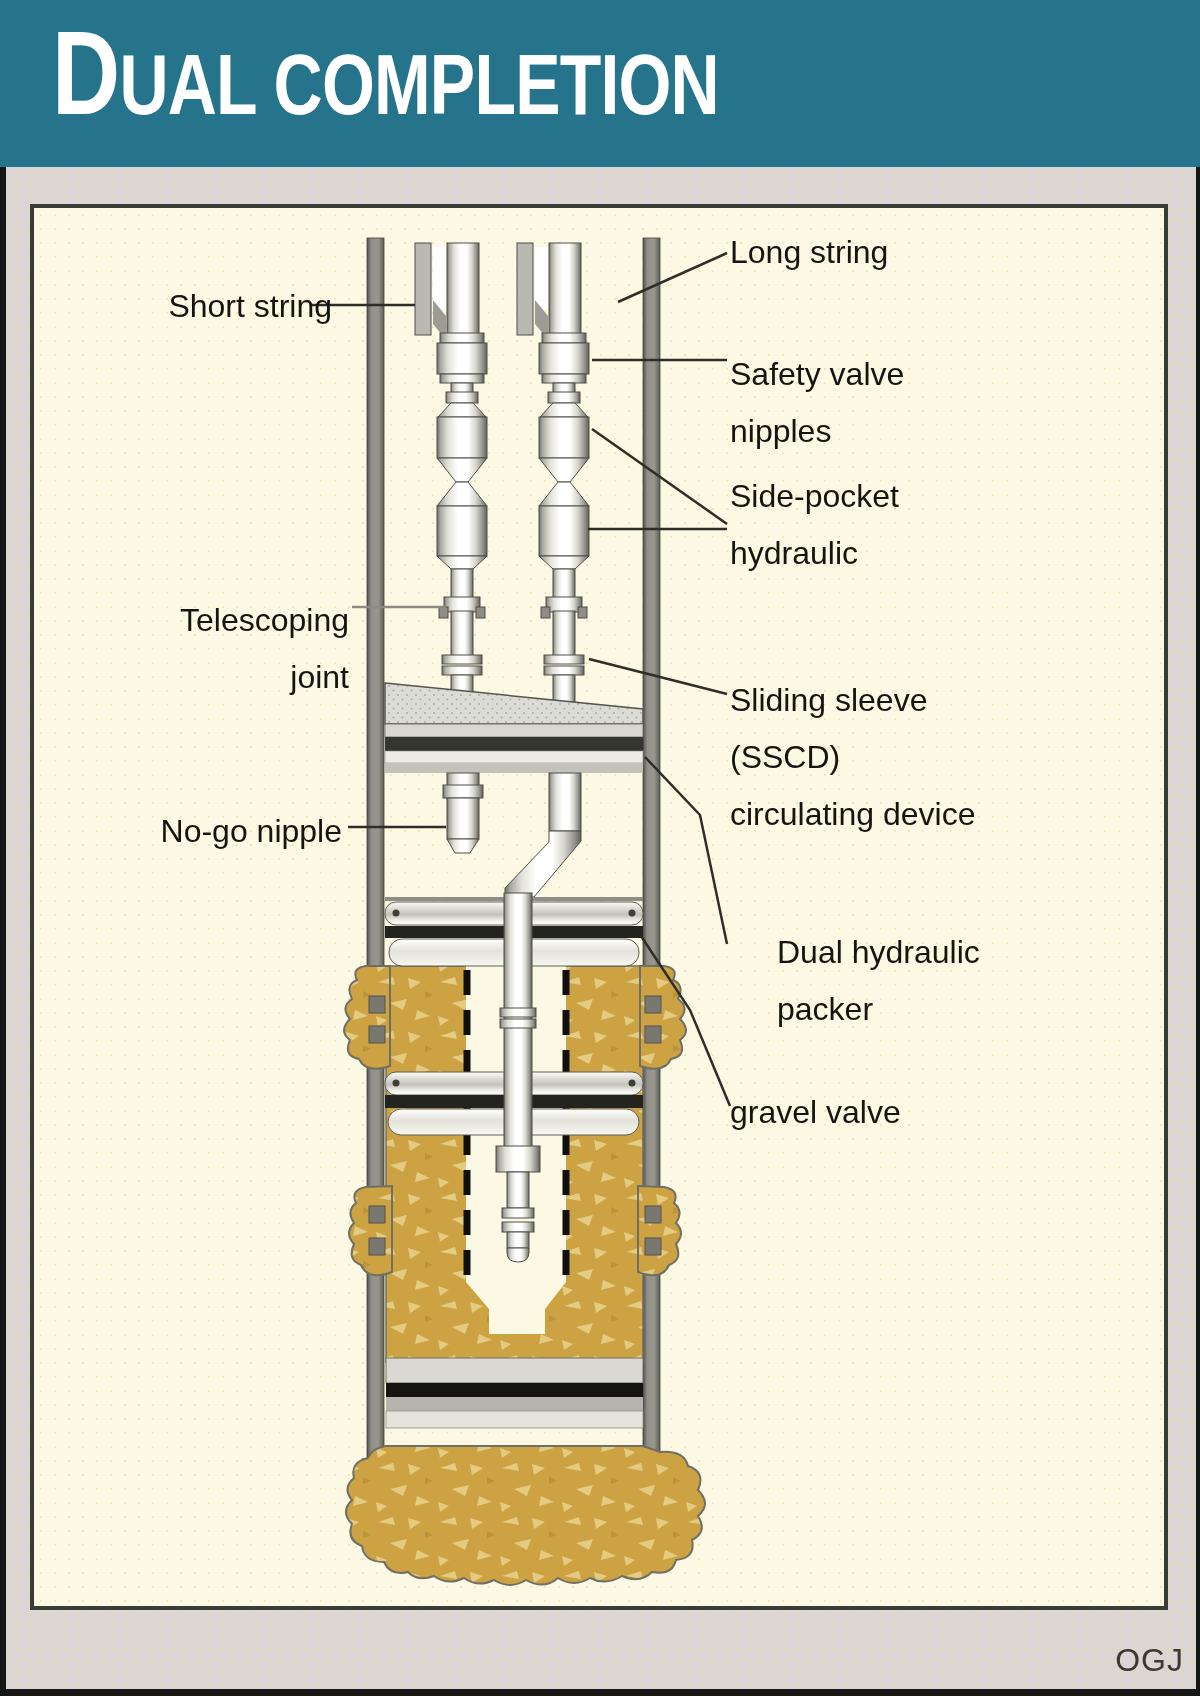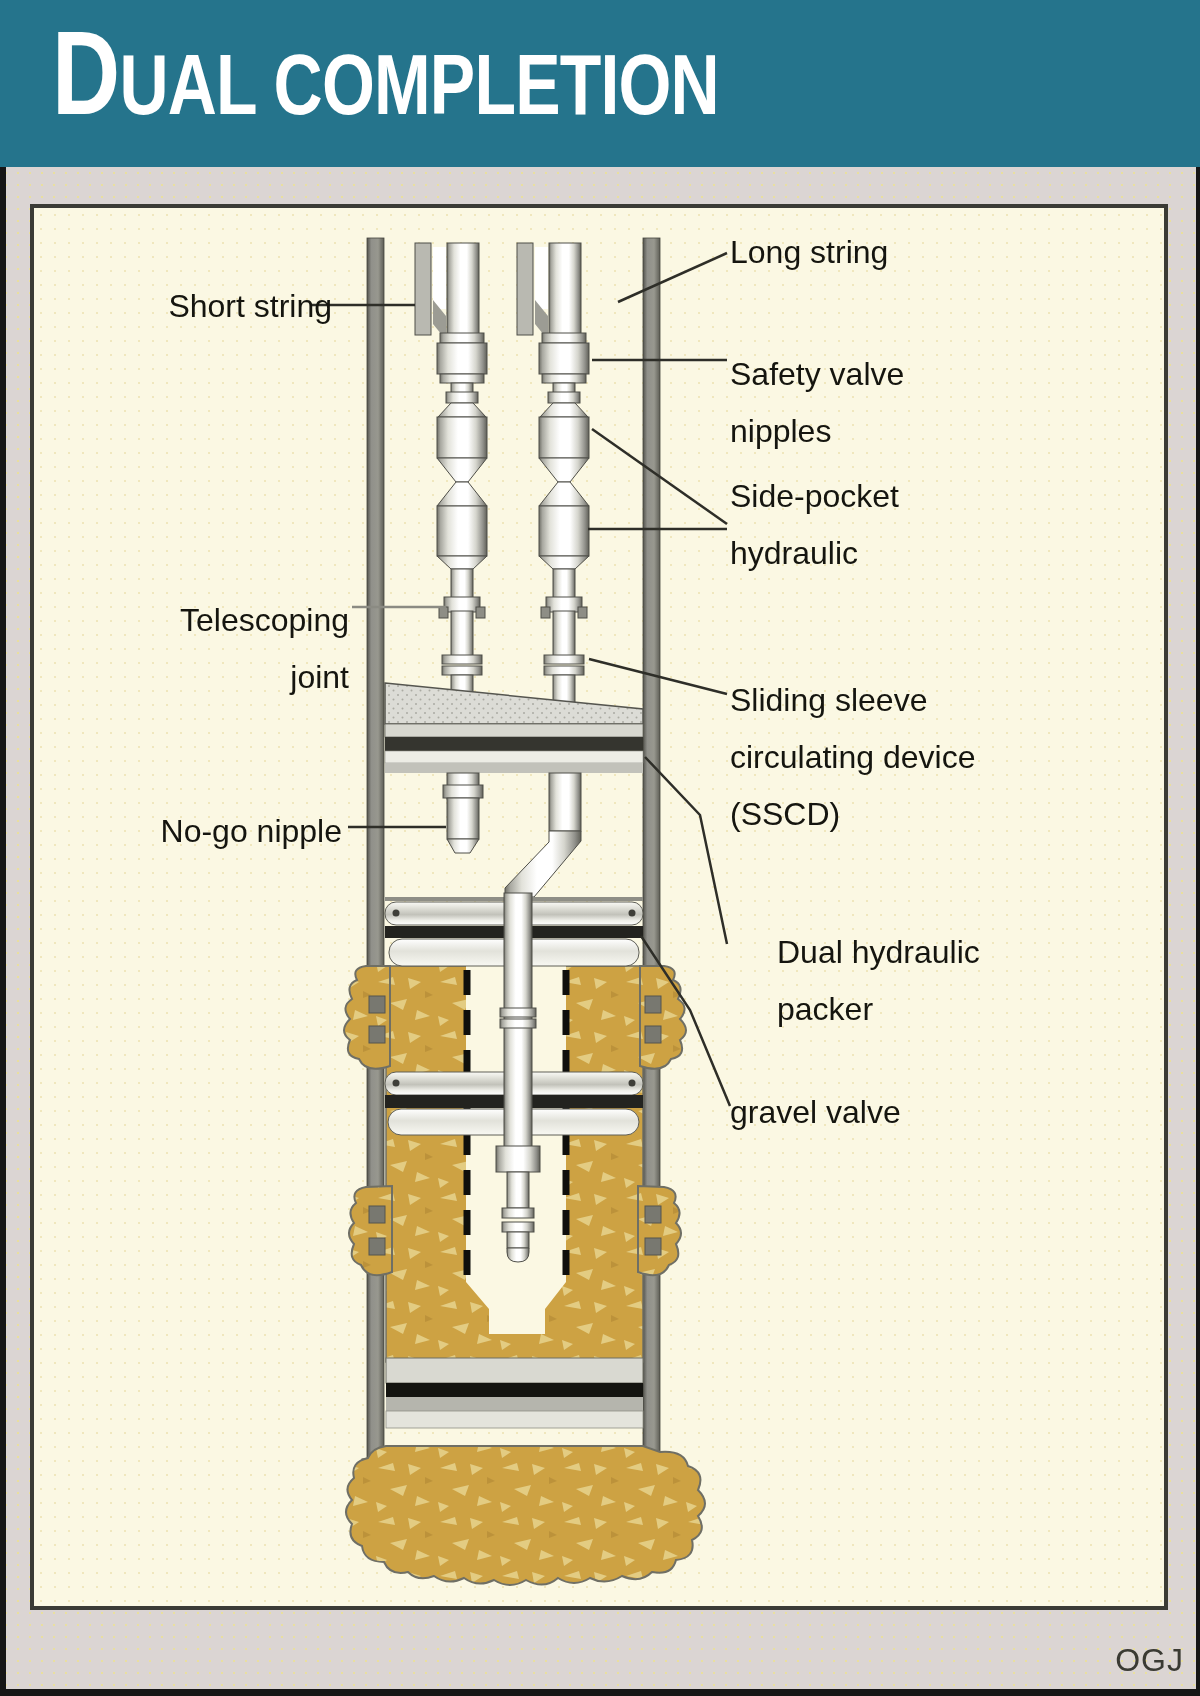--- a/index.html
+++ b/index.html
@@ -272,22 +272,22 @@
 <div class="lbl" style="top:318px;left:730px;margin-top:28px;">
   <div>Safety valve</div>
   <div>nipples</div>
 </div>
 <div class="lbl" style="top:468px;left:730px;">
   <div>Side-pocket</div>
   <div>hydraulic</div>
 </div>
 <div class="lbl" style="top:672px;left:730px;">
   <div>Sliding sleeve</div>
+  <div>(SSCD)</div>
   <div>circulating device</div>
-  <div>(SSCD)</div>
 </div>
 <div class="lbl" style="top:924px;left:730px;margin-left:47px;">
   <div>Dual hydraulic</div>
   <div>packer</div>
 </div>
 <div class="lbl" style="top:1084px;left:730px;">
   <div>gravel valve</div>
 </div>
 
 <div class="credit">OGJ</div>

